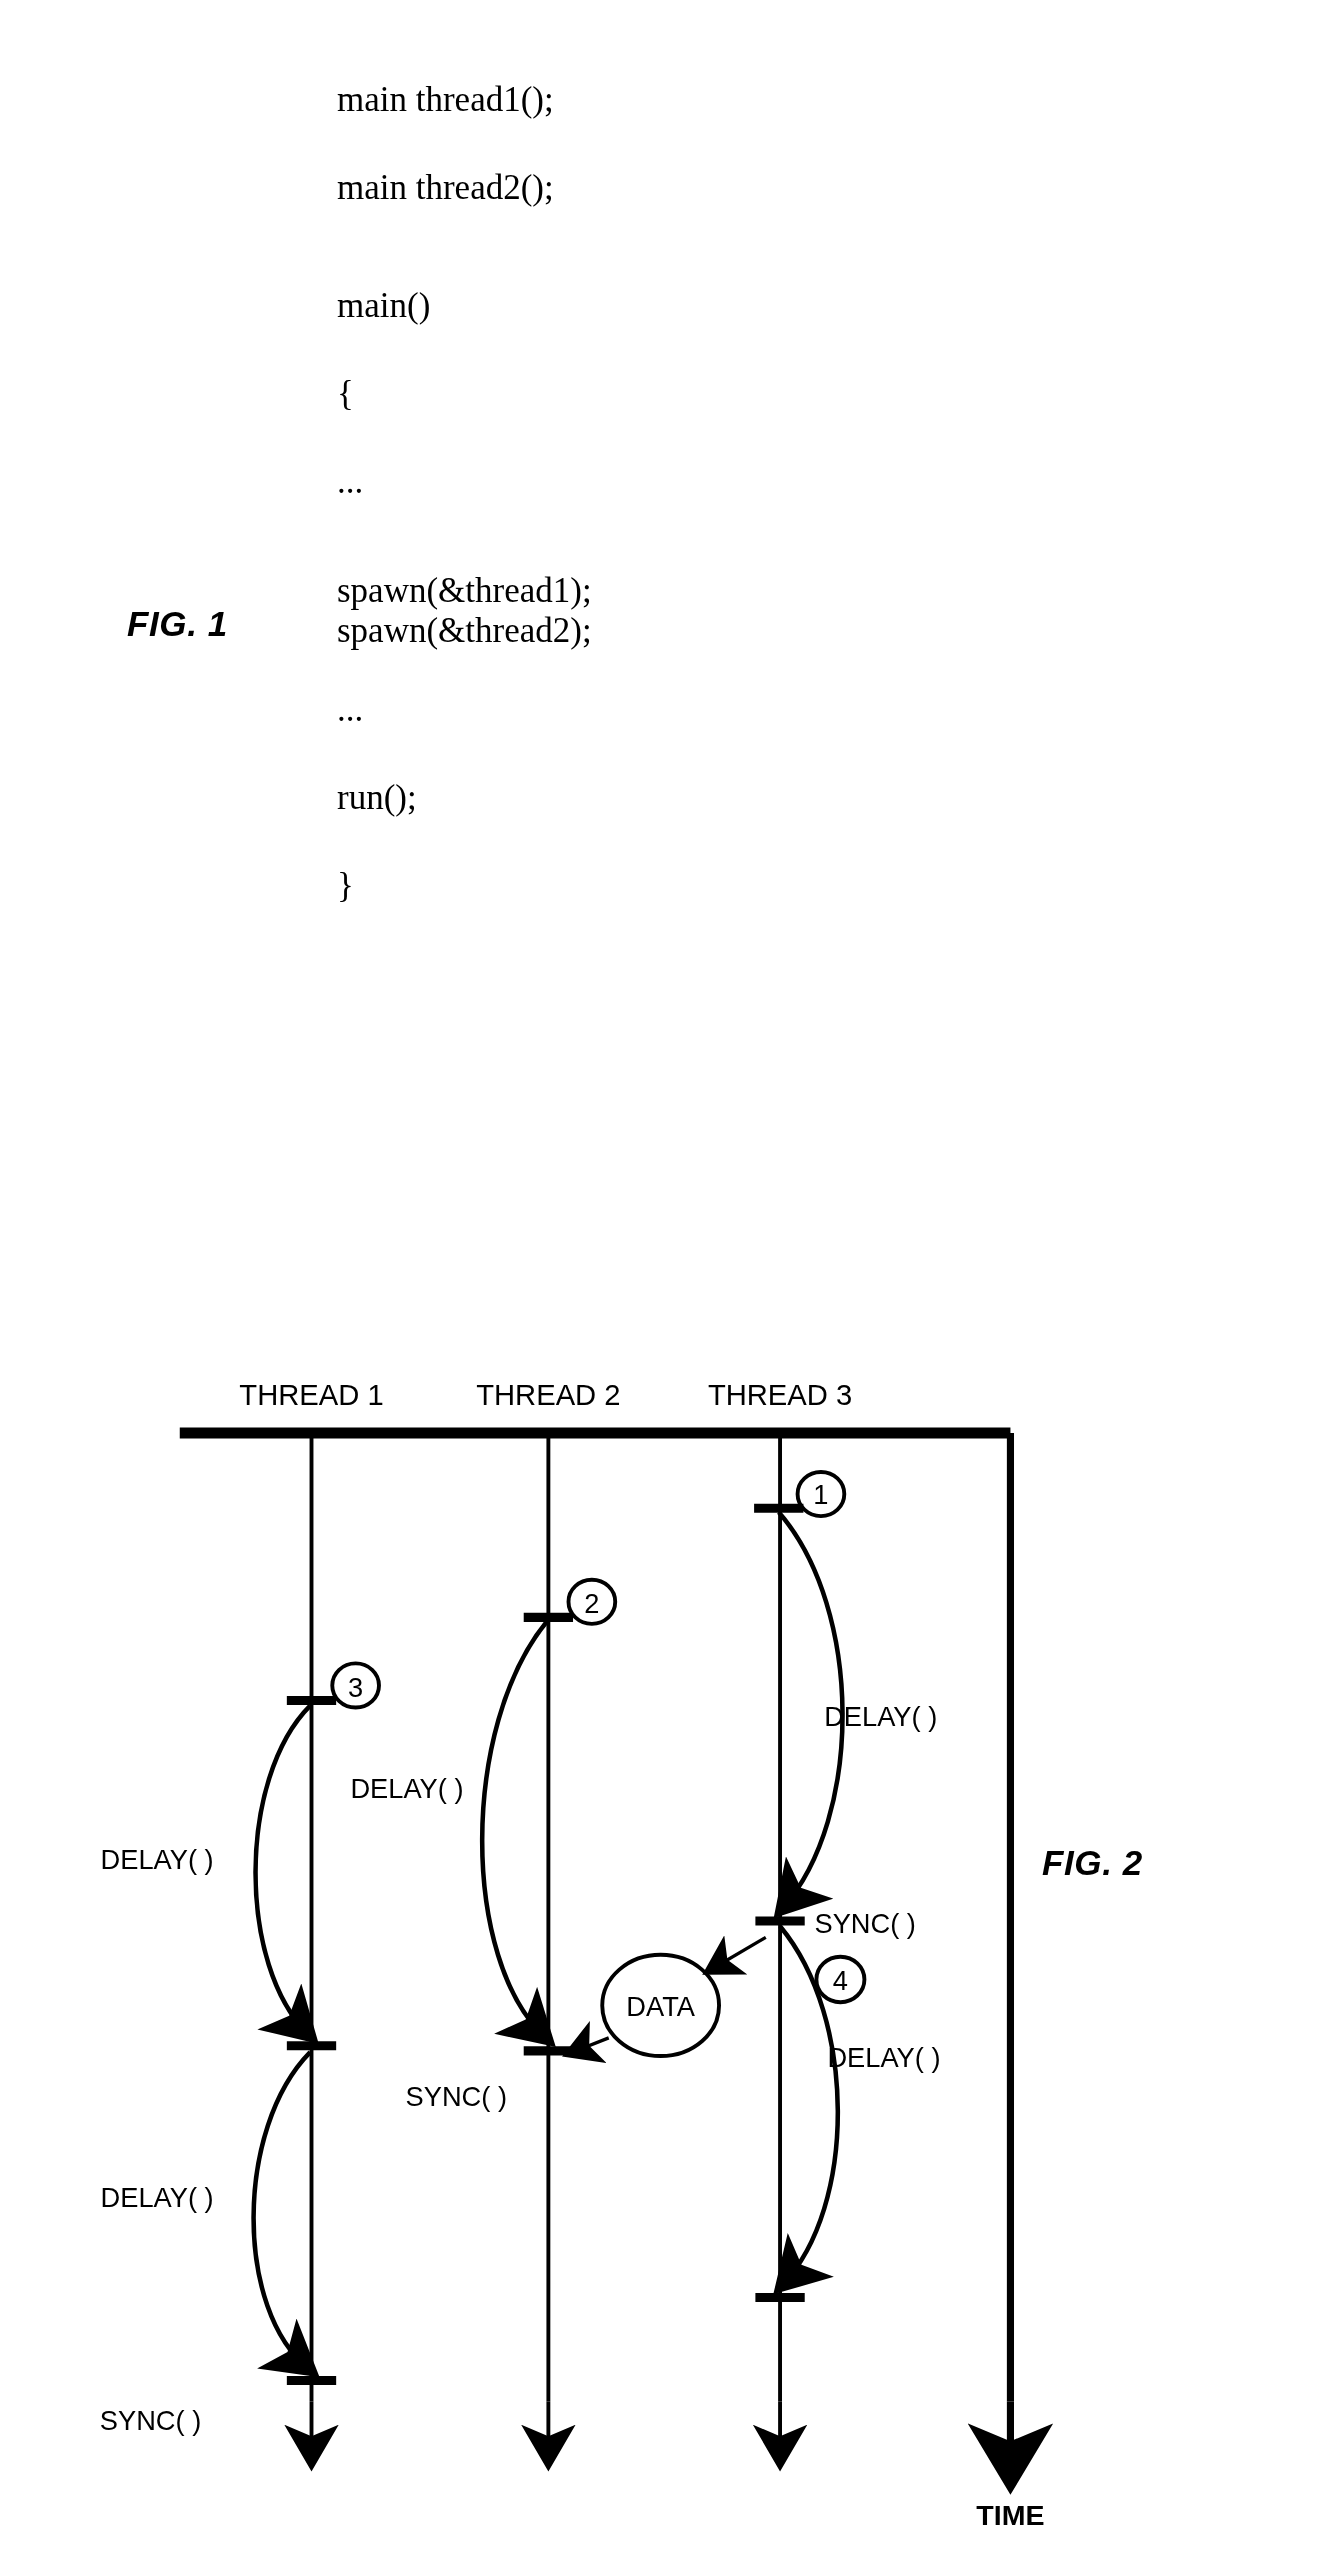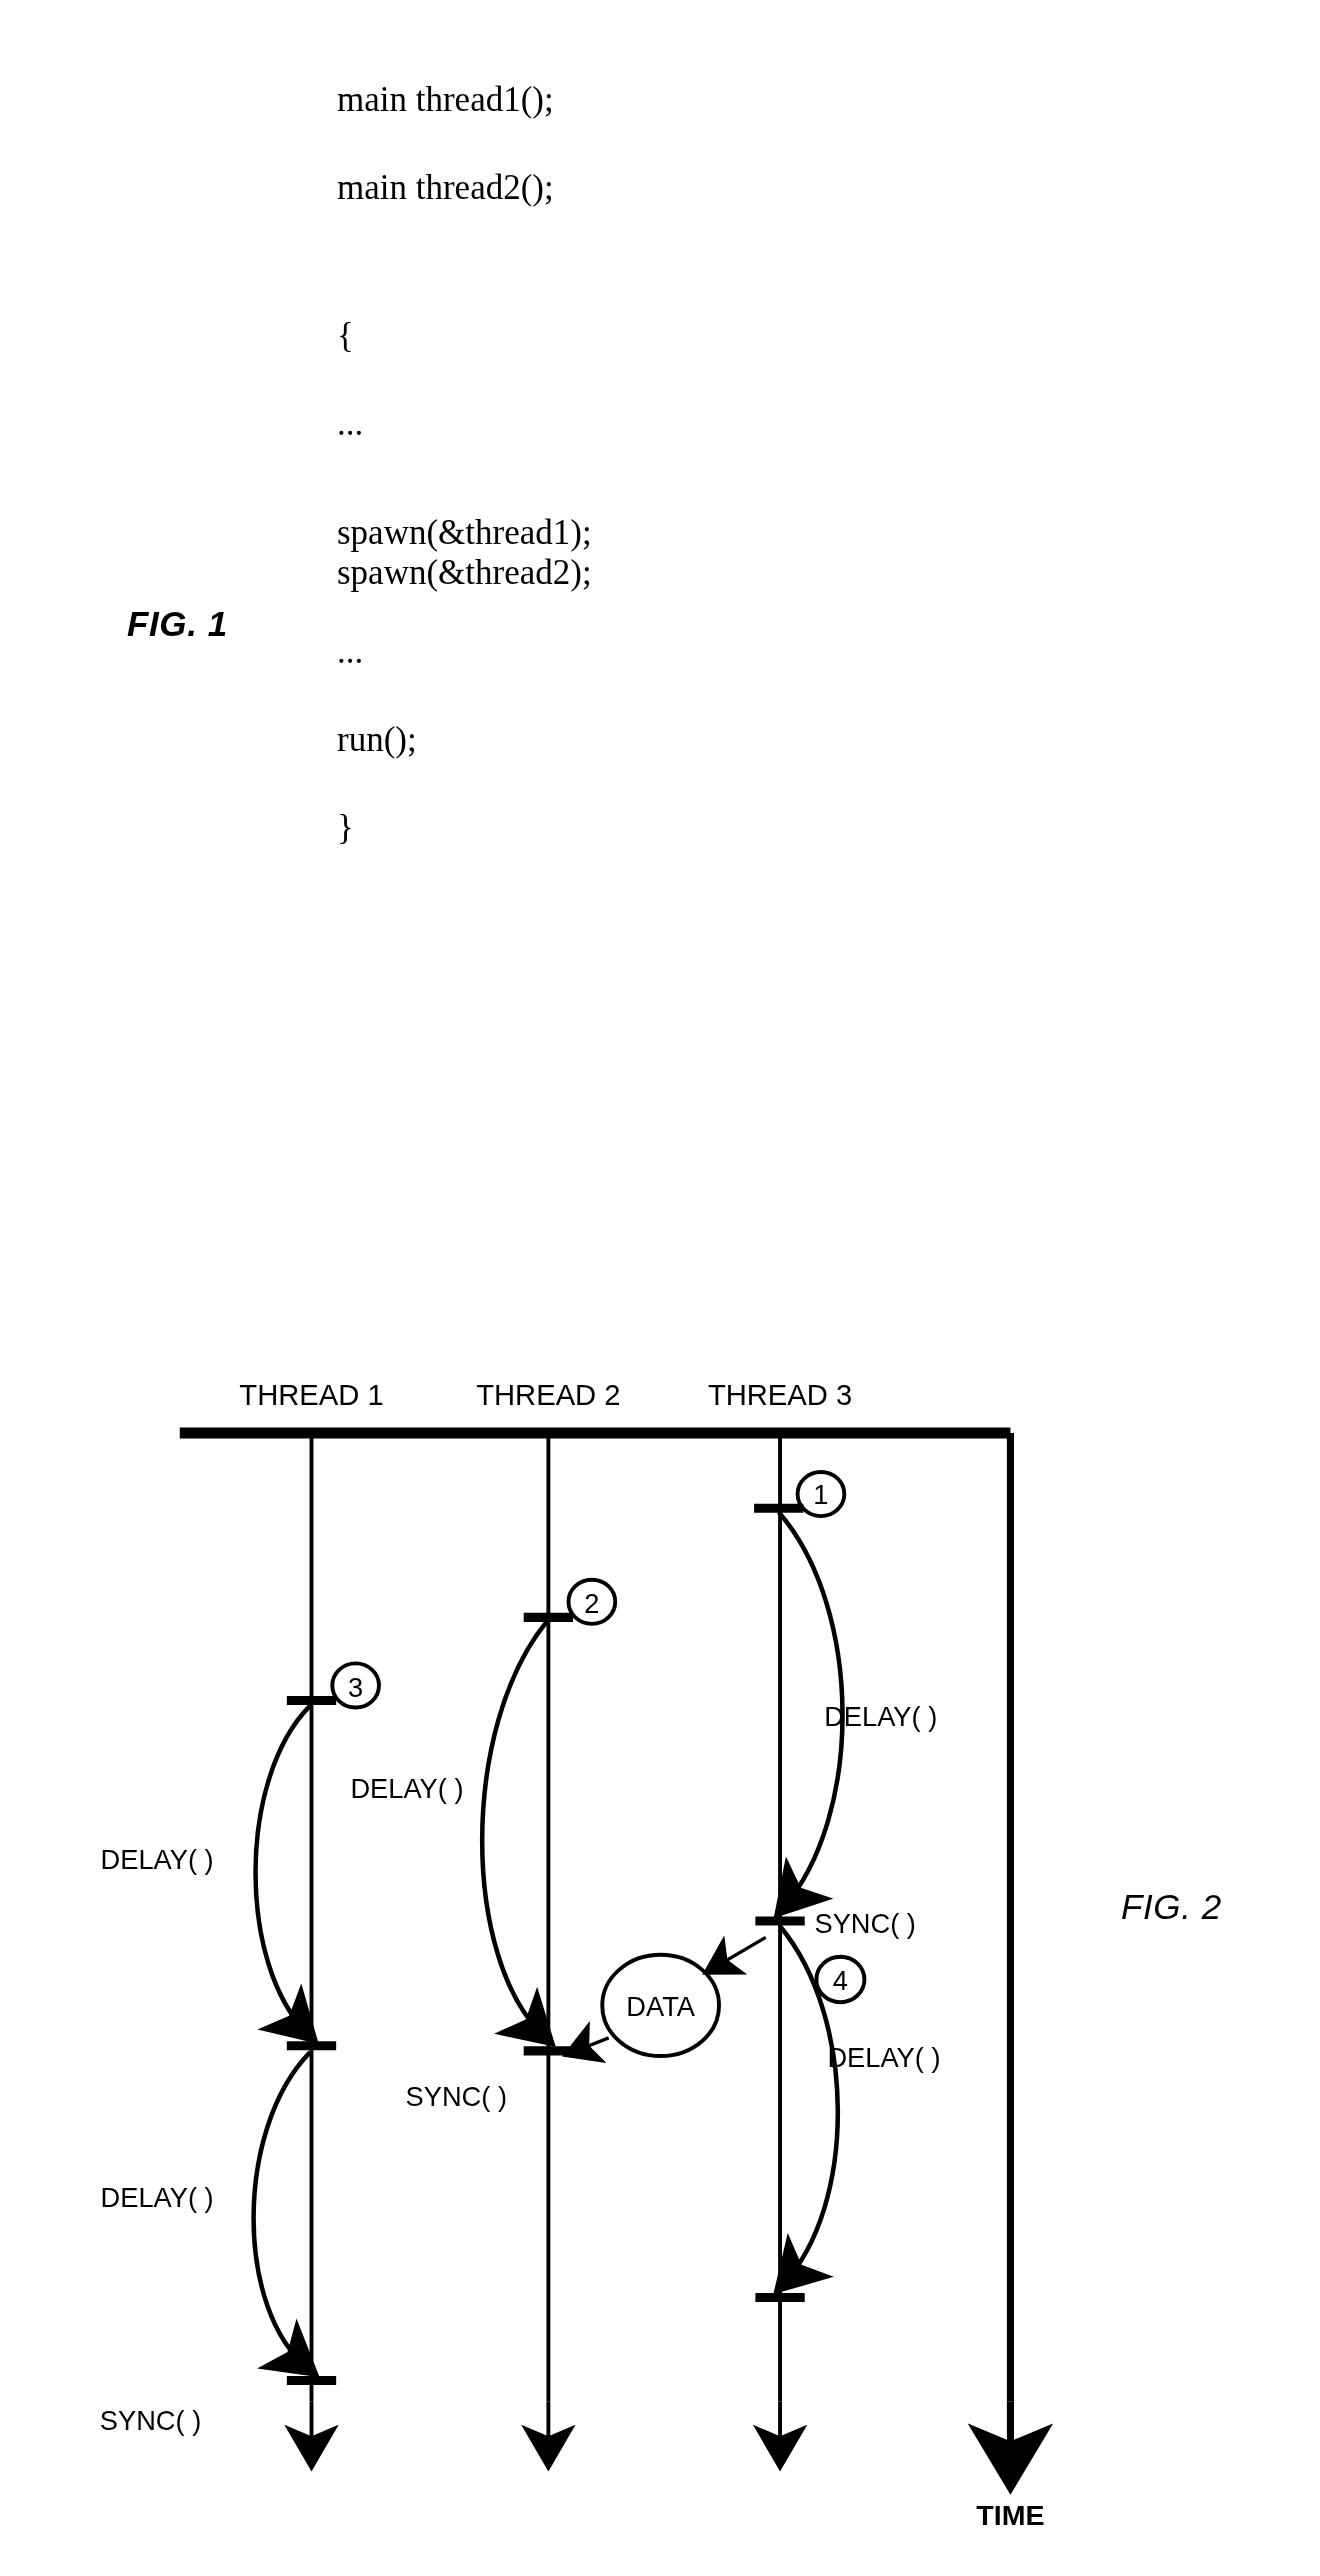--- a/index.html
+++ b/index.html
@@ -47,29 +47,28 @@
   }
   .code-line {
     white-space: pre;
     height: 58px;
     line-height: 58px;
   }
   .code-line.tight { height: 40px; line-height: 40px; }
   .code-line.blank { height: 30px; line-height: 30px; }
   #fig2-label {
     position: absolute;
-    left: 1121px;
+    left: 1042px;
     top: 1843px;
     font-family: "Liberation Sans", sans-serif;
-    font-weight: normal;
+    font-weight: bold;
     font-style: italic;
     font-size: 35px;
     letter-spacing: 0.6px;
     white-space: nowrap;
-    margin-top: 44px;
   }
   #fig2-svg {
     position: absolute;
     left: 0;
     top: 0;
   }
   .diag-text {
     font-family: "Liberation Sans", sans-serif;
     font-size: 42px;
     fill: #000000;
@@ -104,20 +103,21 @@
 <div id="fig1-section">
 
   <div id="fig1-label">FIG. 1</div>
 
   <div id="code-listing">
     <div class="code-line">main thread1();</div>
     <div class="code-line blank">&nbsp;</div>
     <div class="code-line">main thread2();</div>
     <div class="code-line blank">&nbsp;</div>
     <div class="code-line blank">&nbsp;</div>
+    <div class="code-line">main()</div>
     <div class="code-line blank">&nbsp;</div>
     <div class="code-line">{</div>
     <div class="code-line blank">&nbsp;</div>
     <div class="code-line">...</div>
     <div class="code-line blank">&nbsp;</div>
     <div class="code-line blank">&nbsp;</div>
     <div class="code-line tight">spawn(&amp;thread1);</div>
     <div class="code-line tight">spawn(&amp;thread2);</div>
     <div class="code-line blank">&nbsp;</div>
     <div class="code-line">...</div>

